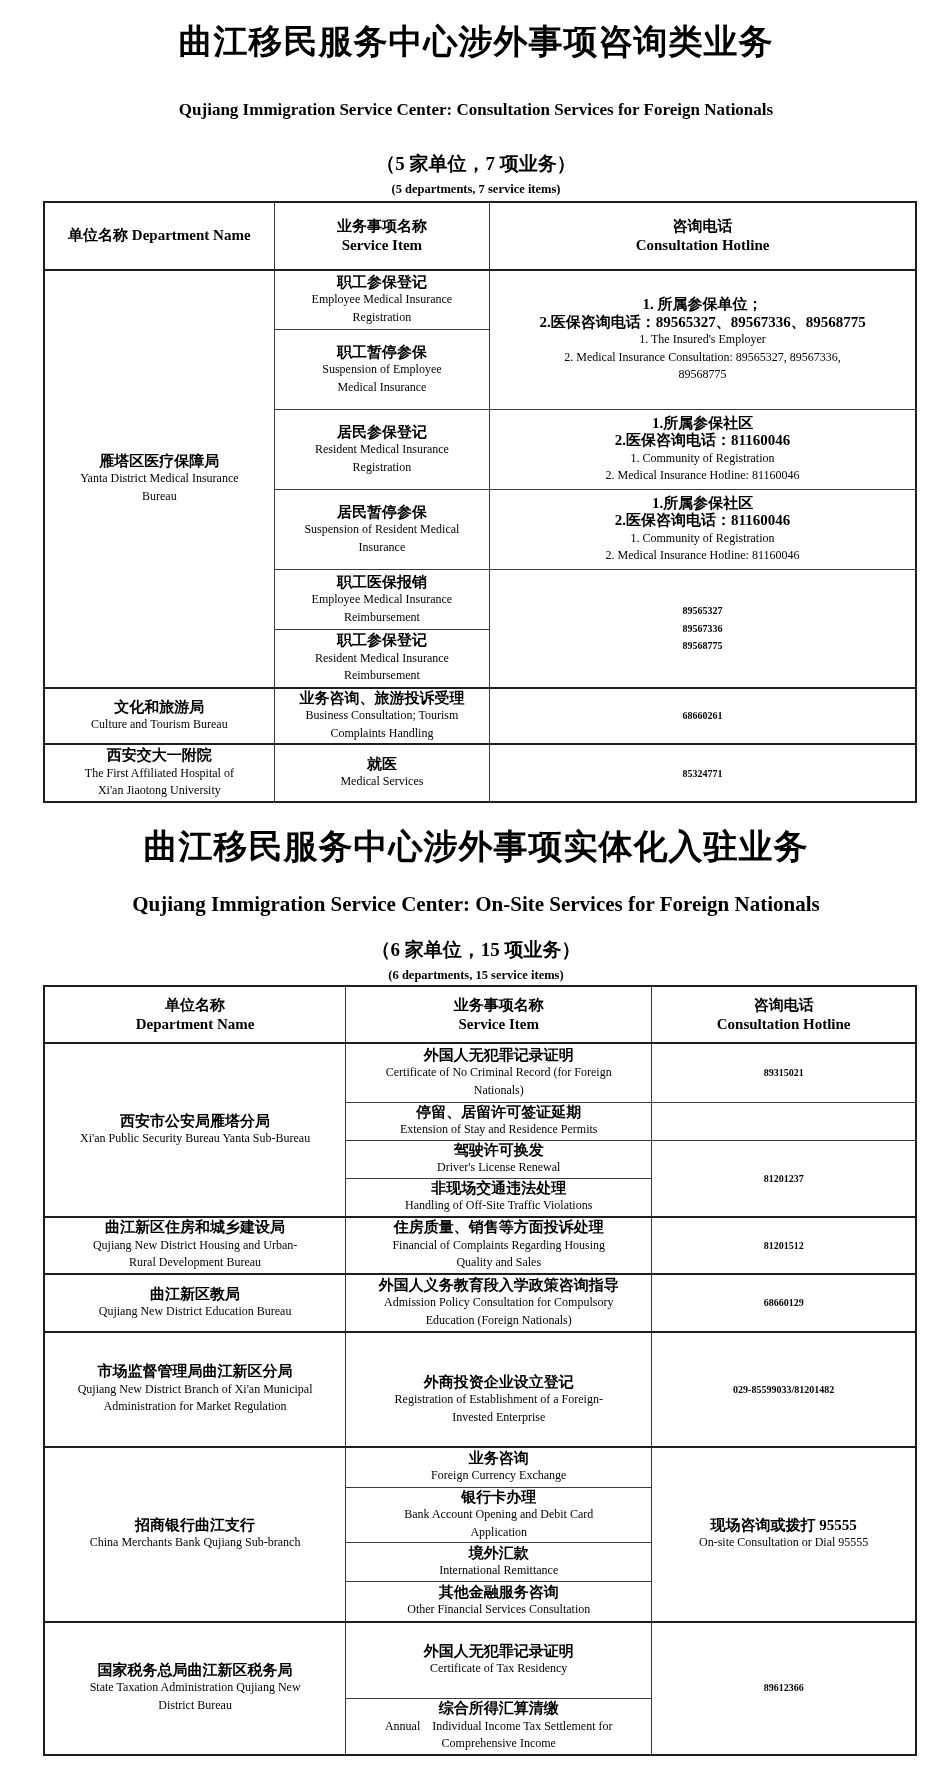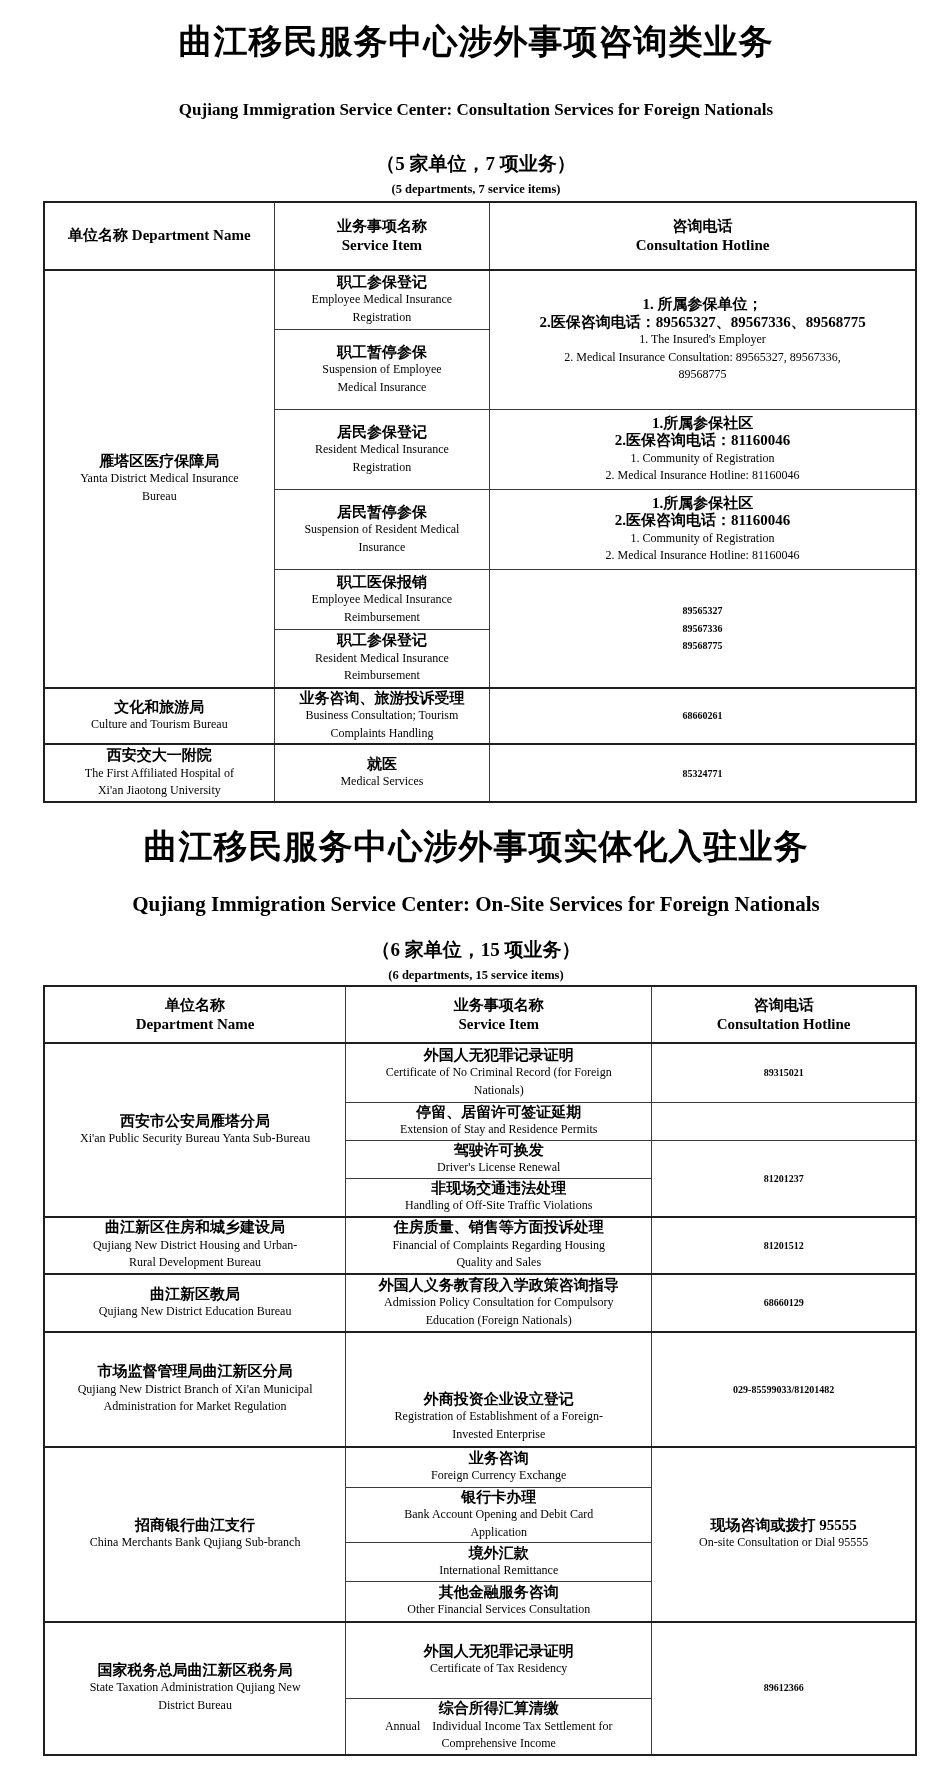--- a/index.html
+++ b/index.html
@@ -16,21 +16,21 @@
   table.svc { border-collapse:collapse; table-layout:fixed; width:874px; margin-left:43px; margin-top:4px; border:2px solid #1f1f1f; }
   .sec2 table.svc { margin-top:2px; }
   th,td { border:1px solid #3a3a3a; text-align:center; vertical-align:middle; padding:1px 3px; overflow:hidden; }
   thead th { border-bottom:2px solid #1f1f1f; background:#fff; }
   tr.thick > td { border-top:2px solid #1f1f1f; }
   .ln { line-height:17.5px; }
   .hz { font-weight:700; font-size:15px; line-height:19px; }
   .zh { font-weight:700; font-size:15px; }
   .en { font-weight:400; font-size:12px; }
   .num { font-weight:700; font-size:10px; }
-  td.vb { vertical-align:bottom; padding-bottom:3px; }
+  td.vb { vertical-align:bottom; padding-bottom:20px; }
 </style>
 </head>
 <body>
 
 <div class="page">
 
   <section class="sec1">
     <h1 class="title-zh">曲江移民服务中心涉外事项咨询类业务</h1>
     <h2 class="subtitle-en">Qujiang Immigration Service Center: Consultation Services for Foreign Nationals</h2>
     <div class="count-zh">（5 家单位，7 项业务）</div>

